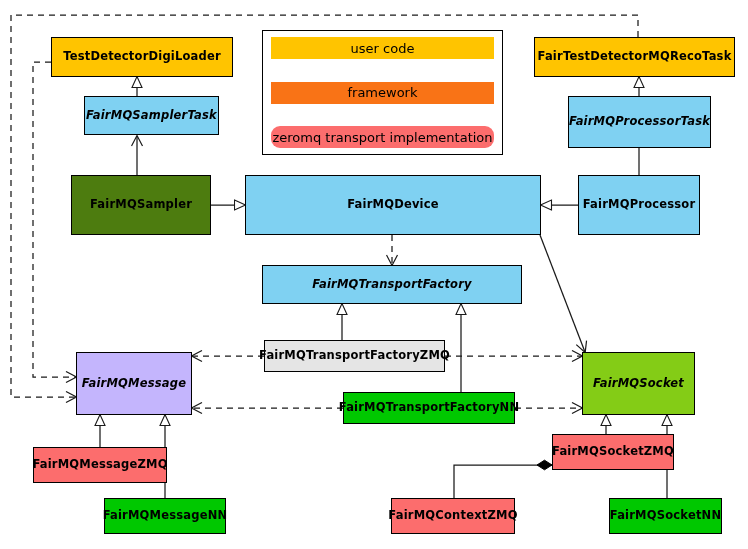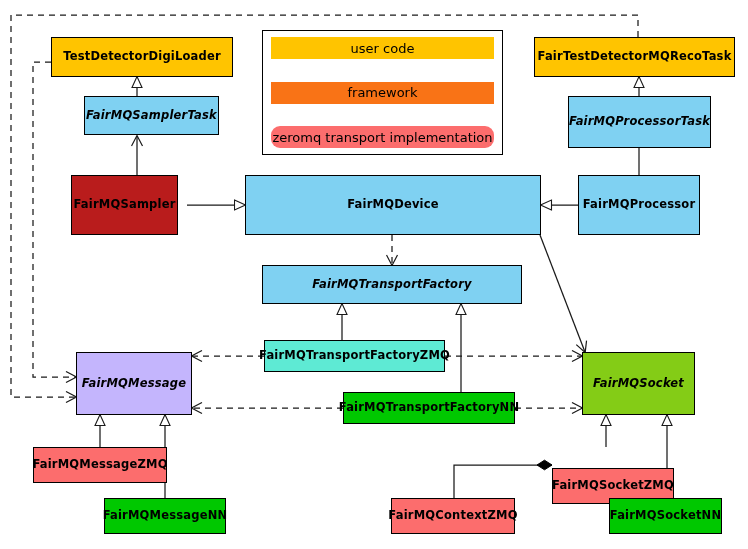--- a/index.html
+++ b/index.html
@@ -132,31 +132,31 @@
       <path d="M 454 498 L 454 465 L 552 465" marker-end="url(#m-diamond)"></path>
 
     </g>
   </svg>
 
   <div id="nodes-layer">
       <div class="node" style="left: 51px; top: 37px; width: 182px; height: 40px; background: rgb(255, 196, 0);">TestDetectorDigiLoader</div>
       <div class="node" style="left: 534px; top: 37px; width: 201px; height: 40px; background: rgb(255, 196, 0);">FairTestDetectorMQRecoTask</div>
       <div class="node abstract" style="left: 84px; top: 96px; width: 135px; height: 39px; background: rgb(127, 209, 242);">FairMQSamplerTask</div>
       <div class="node abstract" style="left: 568px; top: 96px; width: 143px; height: 52px; background: rgb(127, 209, 242);">FairMQProcessorTask</div>
-      <div class="node" style="left: 71px; top: 175px; width: 107px; height: 60px; background: #b91c1c;">FairMQSampler</div>
+      <div class="node" style="left: 71px; top: 175px; width: 140px; height: 60px; background: #4d7c0f;">FairMQSampler</div>
       <div class="node" style="left: 245px; top: 175px; width: 296px; height: 60px; background: rgb(127, 209, 242);">FairMQDevice</div>
       <div class="node" style="left: 578px; top: 175px; width: 122px; height: 60px; background: rgb(127, 209, 242);">FairMQProcessor</div>
       <div class="node abstract" style="left: 262px; top: 265px; width: 260px; height: 39px; background: rgb(127, 209, 242);">FairMQTransportFactory</div>
-      <div class="node" style="left: 264px; top: 340px; width: 181px; height: 32px; background: #5eead4;">FairMQTransportFactoryZMQ</div>
+      <div class="node" style="left: 264px; top: 340px; width: 181px; height: 32px; background: #e5e5e5;">FairMQTransportFactoryZMQ</div>
       <div class="node" style="left: 343px; top: 392px; width: 172px; height: 32px; background: rgb(0, 200, 0);">FairMQTransportFactoryNN</div>
       <div class="node abstract" style="left: 76px; top: 352px; width: 116px; height: 63px; background: #c4b5fd;">FairMQMessage</div>
       <div class="node abstract" style="left: 582px; top: 352px; width: 113px; height: 63px; background: #84cc16;">FairMQSocket</div>
       <div class="node" style="left: 33px; top: 447px; width: 134px; height: 36px; background: rgb(252, 109, 109);">FairMQMessageZMQ</div>
       <div class="node" style="left: 104px; top: 498px; width: 122px; height: 36px; background: rgb(0, 200, 0);">FairMQMessageNN</div>
-      <div class="node" style="left: 552px; top: 468px; width: 122px; height: 36px; background: rgb(252, 109, 109);">FairMQSocketZMQ</div>
+      <div class="node" style="left: 552px; top: 434px; width: 122px; height: 36px; background: rgb(252, 109, 109);">FairMQSocketZMQ</div>
       <div class="node" style="left: 609px; top: 498px; width: 113px; height: 36px; background: rgb(0, 200, 0);">FairMQSocketNN</div>
       <div class="node" style="left: 391px; top: 498px; width: 124px; height: 36px; background: rgb(252, 109, 109);">FairMQContextZMQ</div>
     </div>
 
   <div class="legend-box" id="legend-box" style="left: 262px; top: 30px; width: 241px; height: 125px;">
       <div class="legend-row" style="background: rgb(255, 196, 0);">user code</div>
       <div class="legend-row" style="background: #f97316;">framework</div>
       <div class="legend-row" style="background: rgb(252, 109, 109); border-radius: 9px;">zeromq transport implementation</div>
     </div>
 

